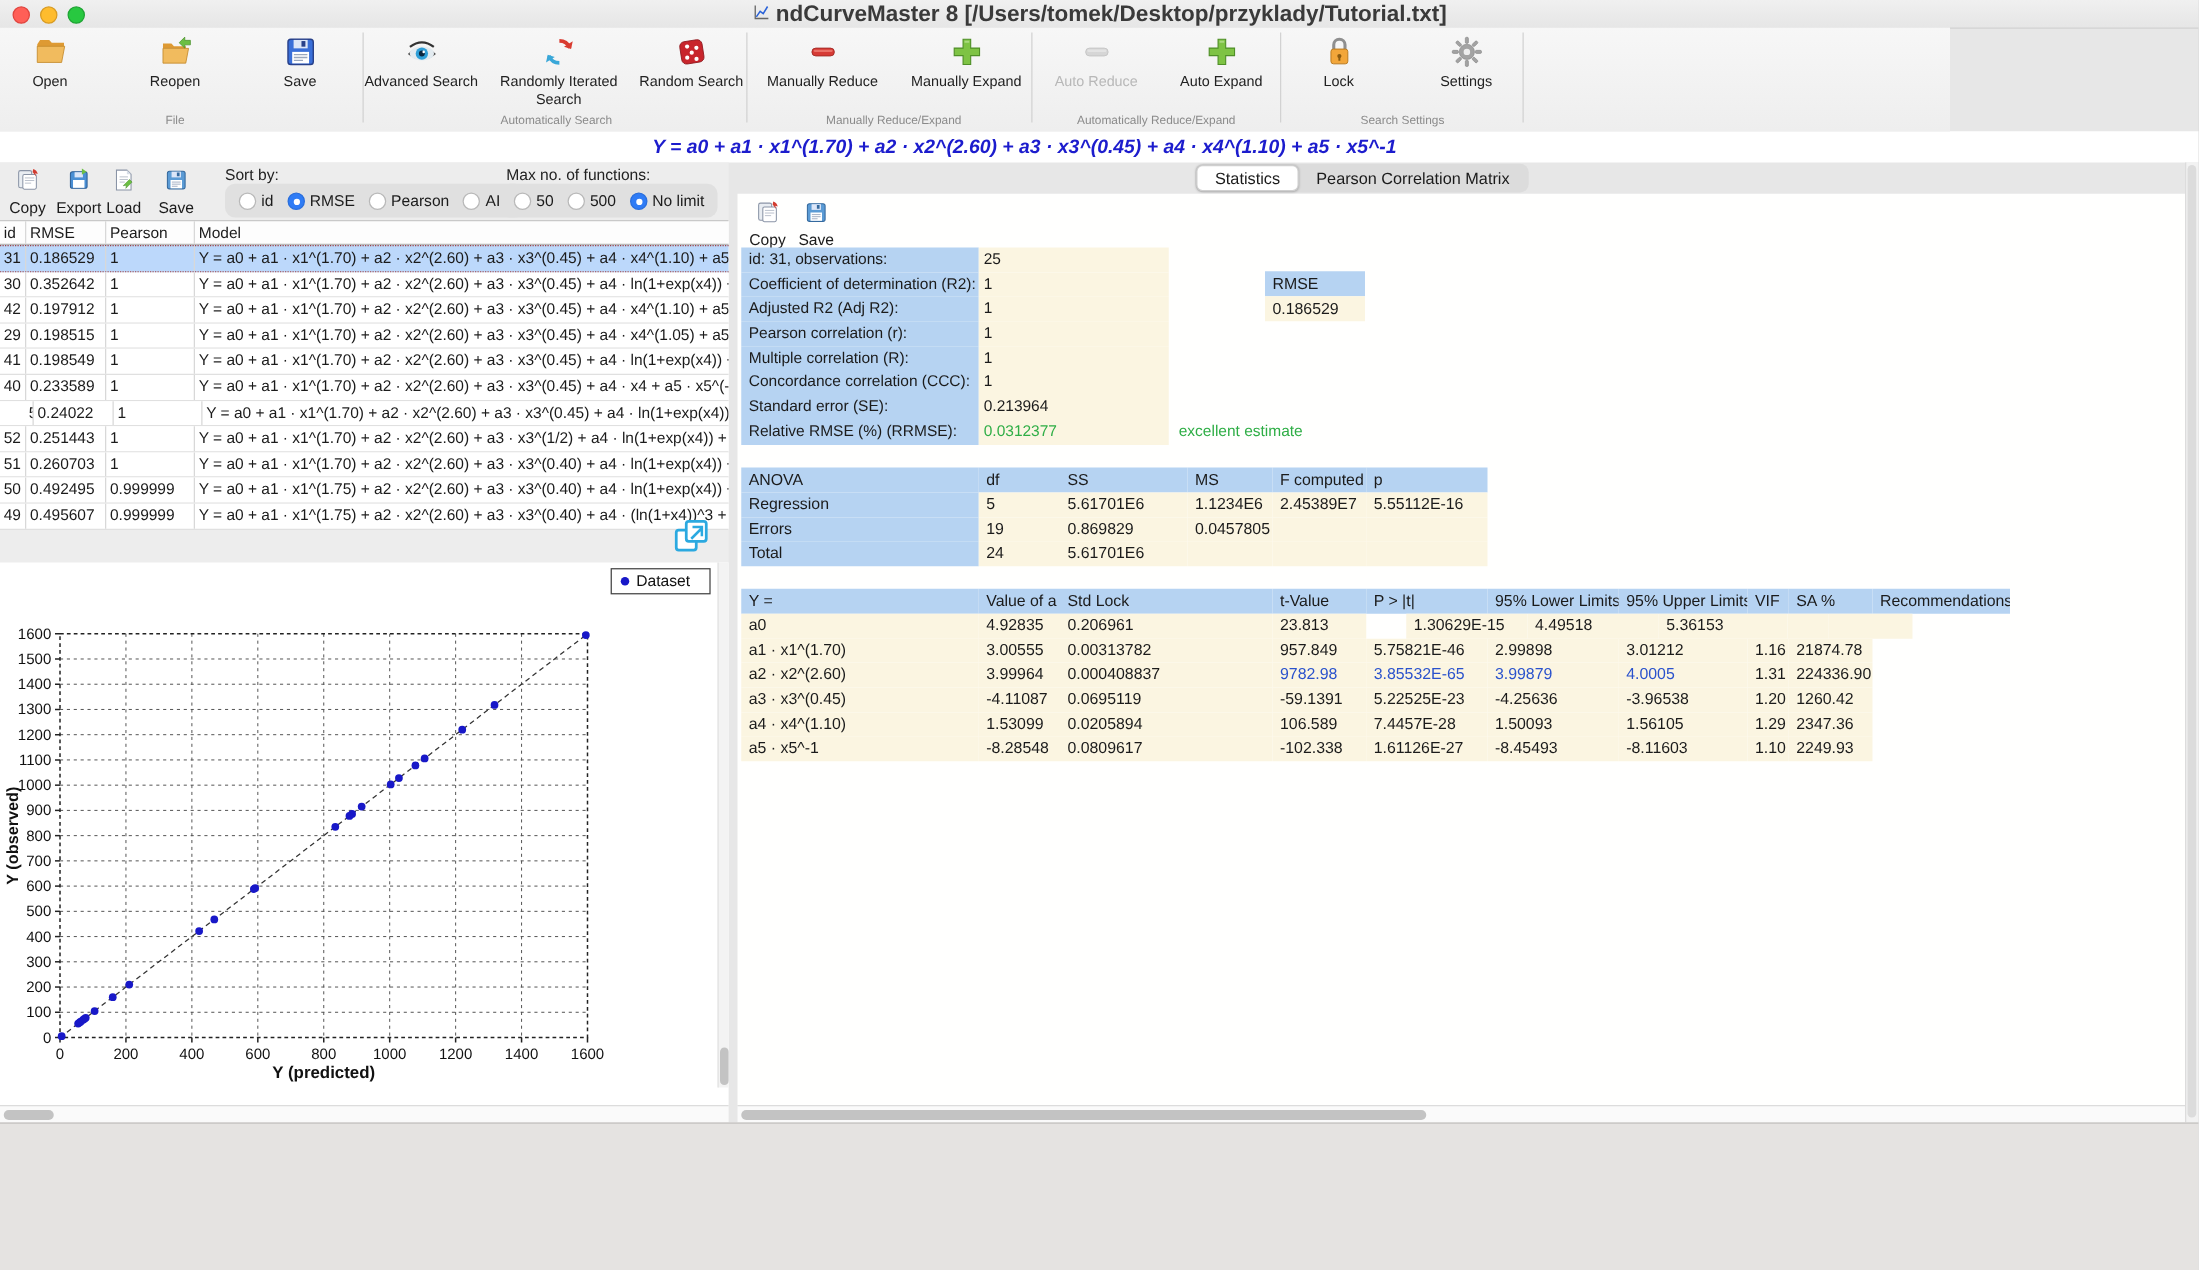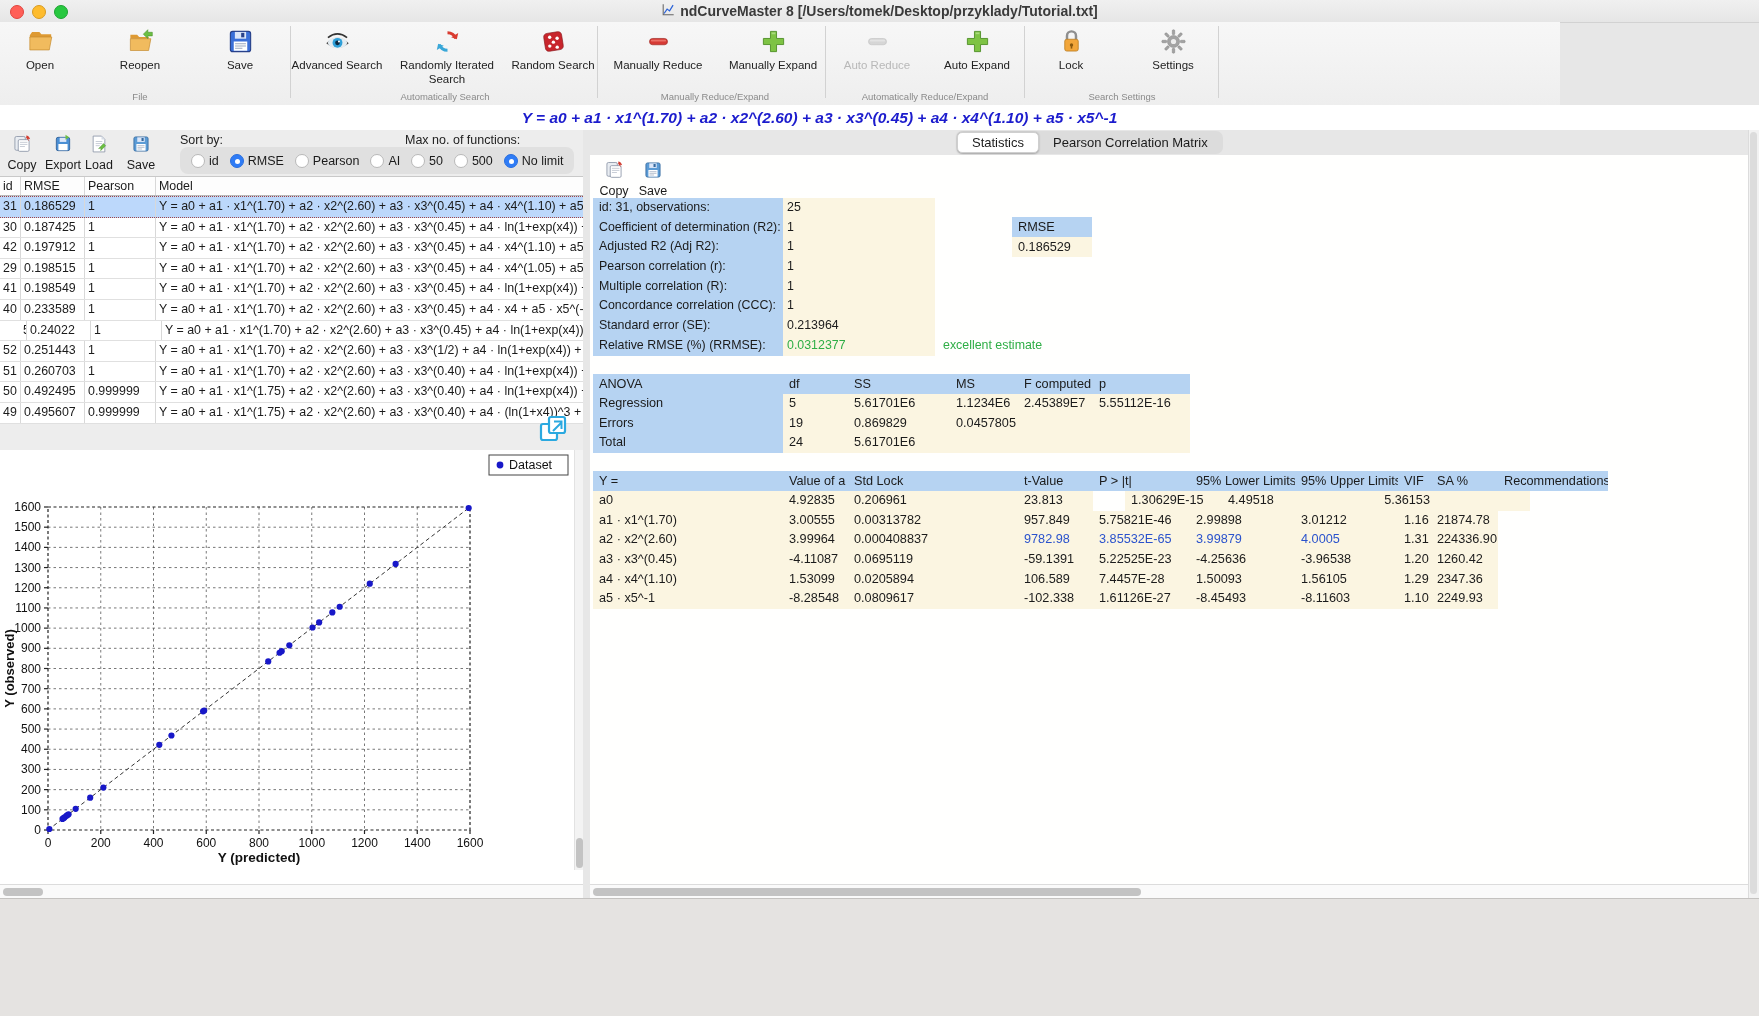--- a/index.html
+++ b/index.html
@@ -4,21 +4,21 @@
 <style>
   html,body{margin:0;padding:0;background:#d8d8d8;font-family:"Liberation Sans",sans-serif;}
   .window{position:relative;width:1759px;height:1016px;background:#e7e7e7;overflow:hidden;color:#1b1b1b;}
   
   .titlebar{position:absolute;left:0;top:0;width:1759px;height:22px;background:linear-gradient(#f0f0f0,#e6e6e6);border-bottom:1px solid #d2d2d2;display:flex;align-items:center;justify-content:center;}
   .lights{position:absolute;left:10px;top:5px;display:flex;gap:8px;}
   .light{width:12px;height:12px;border-radius:50%;}
   .light.red{background:#ff5f57;border:0.5px solid #e0443e;}
   .light.yellow{background:#febc2e;border:0.5px solid #d89b22;}
   .light.green{background:#28c840;border:0.5px solid #1ea433;}
-  .title{font-size:14px;font-weight:bold;color:#3a3a3a;display:flex;align-items:center;gap:5px;}
+  .title{font-size:18px;font-weight:bold;color:#3a3a3a;display:flex;align-items:center;gap:5px;}
   .title svg{width:14px;height:14px;}
   
   .toolbar{position:absolute;left:0;top:22px;width:1560px;height:83px;background:linear-gradient(#f7f7f7,#eeeeee);border-bottom:1px solid #c6c6c6;}
   .tb-btn{position:absolute;top:6px;width:100px;text-align:center;cursor:default;}
   .tb-btn .tb-icon{display:inline-block;width:27px;height:27px;}
   .tb-btn .tb-icon svg{width:27px;height:27px;}
   .tb-btn .tb-label{font-size:11.5px;line-height:1.18;color:#222;}
   .tb-btn.disabled .tb-label{color:#b8b8b8;}
   .tb-caption{position:absolute;top:69px;transform:translateX(-50%);font-size:9.5px;color:#8a8a8a;white-space:nowrap;}
   .tb-sep{position:absolute;top:4px;height:72px;width:1px;background:#d2d2d2;}
@@ -265,21 +265,21 @@
         </div>
       <div id="model-rows">
           <div class="mt-row sel">
             <div class="mt-cell" style="width: 21px;">31</div>
             <div class="mt-cell" style="width: 64px;">0.186529</div>
             <div class="mt-cell" style="width: 71px;">1</div>
             <div class="mt-cell model">Y = a0  + a1 · x1^(1.70) + a2 · x2^(2.60) + a3 · x3^(0.45) + a4 · x4^(1.10) + a5 · x5^-1</div>
           </div>
           <div class="mt-row">
             <div class="mt-cell" style="width: 21px;">30</div>
-            <div class="mt-cell" style="width: 64px;">0.187425</div>
+            <div class="mt-cell" style="width: 64px;">0.352642</div>
             <div class="mt-cell" style="width: 71px;">1</div>
             <div class="mt-cell model">Y = a0  + a1 · x1^(1.70) + a2 · x2^(2.60) + a3 · x3^(0.45) + a4 · ln(1+exp(x4)) + a5 · x5^-1</div>
           </div>
           <div class="mt-row">
             <div class="mt-cell" style="width: 21px;">42</div>
             <div class="mt-cell" style="width: 64px;">0.197912</div>
             <div class="mt-cell" style="width: 71px;">1</div>
             <div class="mt-cell model">Y = a0  + a1 · x1^(1.70) + a2 · x2^(2.60) + a3 · x3^(0.45) + a4 · x4^(1.10) + a5 · x5^-1</div>
           </div>
           <div class="mt-row">
@@ -598,21 +598,21 @@
           <div class="gcell blue" style="width: 67px;">SA %</div>
           <div class="gcell blue" style="width: 110px;">Recommendations</div>
         </div>
         <div class="grid-row">
           <div class="gcell cream" style="width: 190px;">a0</div>
           <div class="gcell cream" style="width: 65px;">4.92835</div>
           <div class="gcell cream" style="width: 170px;">0.206961</div>
           <div class="gcell cream" style="width: 75px;">23.813</div>
           <div class="gcell cream" style="width: 97px; margin-left: 32px;">1.30629E-15</div>
           <div class="gcell cream" style="width: 105px;">4.49518</div>
-          <div class="gcell cream" style="width: 103px; text-align: right;">5.36153</div>
+          <div class="gcell cream" style="width: 103px;">5.36153</div>
           <div class="gcell cream" style="width: 33px;"></div>
           <div class="gcell cream" style="width: 67px;"></div>
           <div class="gcell " style="width: 110px;"></div>
         </div>
         <div class="grid-row">
           <div class="gcell cream" style="width: 190px;">a1 · x1^(1.70)</div>
           <div class="gcell cream" style="width: 65px;">3.00555</div>
           <div class="gcell cream" style="width: 170px;">0.00313782</div>
           <div class="gcell cream" style="width: 75px;">957.849</div>
           <div class="gcell cream" style="width: 97px;">5.75821E-46</div>

